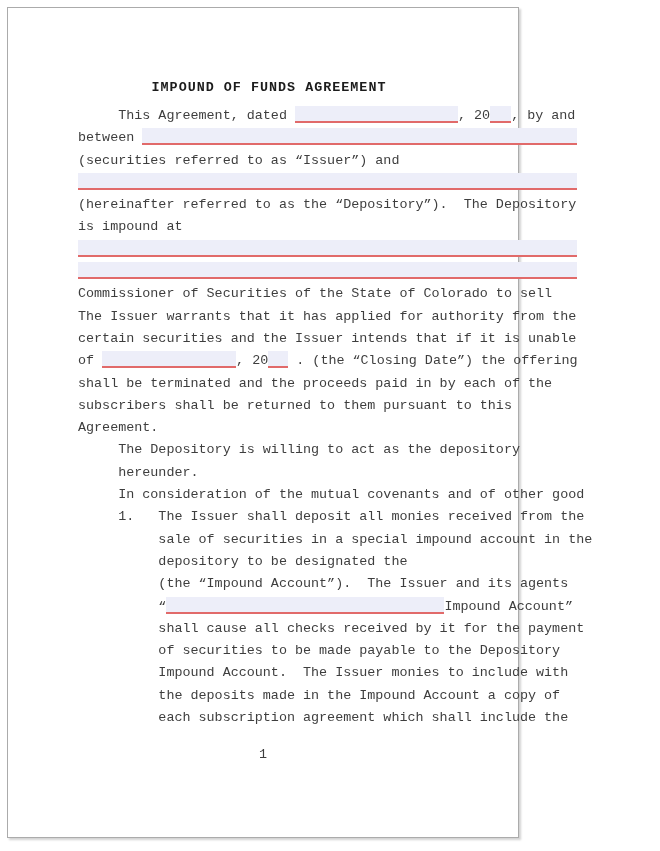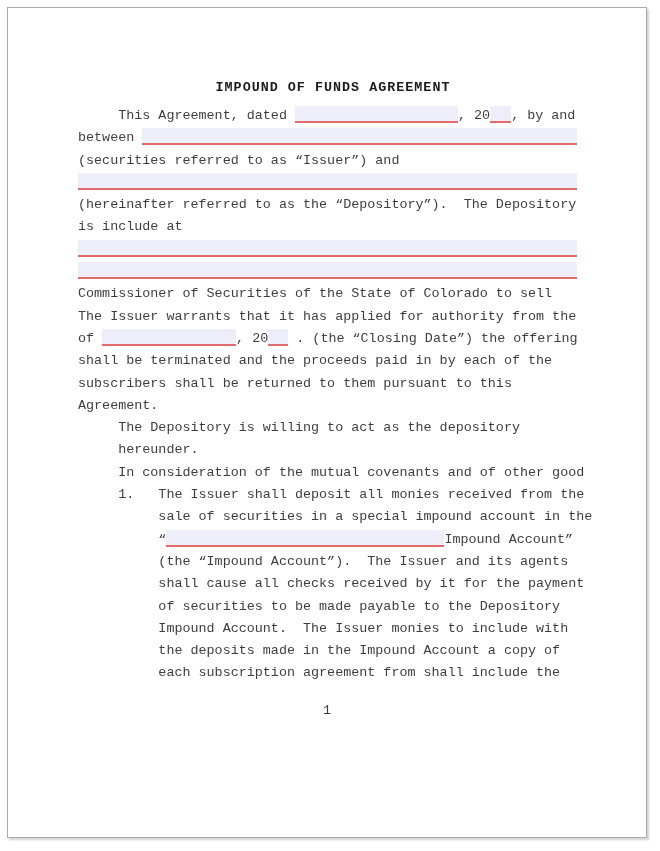--- a/index.html
+++ b/index.html
@@ -4,21 +4,21 @@
 <style>
   html, body {
     margin: 0; padding: 0;
     background: #ffffff;
     width: 660px; height: 851px;
     overflow: hidden;
   }
   .page {
     position: absolute;
     left: 7px; top: 7px;
-    width: 640px; height: 831px;
+    width: 512px; height: 831px;
     box-sizing: border-box;
     background: #ffffff;
     border: 1px solid var(--page-border, #ababab);
     box-shadow: 2px 2px 2px rgba(0,0,0,0.18);
     padding-top: 68px;
   }
   .title {
     margin: 0;
     text-align: center;
     text-indent: 12px;
@@ -64,36 +64,38 @@
 <body>
 
 <div class="page">
   <h1 class="title">IMPOUND OF FUNDS AGREEMENT</h1>
   <div class="lines">
       <div class="line"><span>     This Agreement, dated </span><span class="blank" style="width: 163px;"></span><span>, 20</span><span class="blank" style="width: 21px;"></span><span>, by and</span></div>
       <div class="line"><span>between </span><span class="blank" style="width: 435px;"></span></div>
       <div class="line"><span>(securities referred to as “Issuer”) and</span></div>
       <div class="line"><span class="blank" style="width: 499px;"></span></div>
       <div class="line"><span>(hereinafter referred to as the “Depository”).  The Depository</span></div>
-      <div class="line"><span>is include at</span></div>
+      <div class="line"><span>is impound at</span></div>
       <div class="line"><span class="blank" style="width: 499px;"></span></div>
       <div class="line"><span class="blank" style="width: 499px;"></span></div>
       <div class="line"><span>Commissioner of Securities of the State of Colorado to sell</span></div>
       <div class="line"><span>The Issuer warrants that it has applied for authority from the</span></div>
+      <div class="line"><span>certain securities and the Issuer intends that if it is unable</span></div>
       <div class="line"><span>of </span><span class="blank" style="width: 134px;"></span><span>, 20</span><span class="blank" style="width: 20px;"></span><span> . (the “Closing Date”) the offering</span></div>
       <div class="line"><span>shall be terminated and the proceeds paid in by each of the</span></div>
       <div class="line"><span>subscribers shall be returned to them pursuant to this</span></div>
       <div class="line"><span>Agreement.</span></div>
       <div class="line"><span>     The Depository is willing to act as the depository</span></div>
       <div class="line"><span>     hereunder.</span></div>
       <div class="line"><span>     In consideration of the mutual covenants and of other good</span></div>
       <div class="line"><span>     1.   The Issuer shall deposit all monies received from the</span></div>
       <div class="line"><span>          sale of securities in a special impound account in the</span></div>
+      <div class="line"><span>          depository to be designated the</span></div>
+      <div class="line"><span>          (the “Impound Account”).  The Issuer and its agents</span></div>
       <div class="line"><span>          “</span><span class="blank" style="width: 278px;"></span><span>Impound Account”</span></div>
-      <div class="line"><span>          (the “Impound Account”).  The Issuer and its agents</span></div>
       <div class="line"><span>          shall cause all checks received by it for the payment</span></div>
       <div class="line"><span>          of securities to be made payable to the Depository</span></div>
       <div class="line"><span>          Impound Account.  The Issuer monies to include with</span></div>
       <div class="line"><span>          the deposits made in the Impound Account a copy of</span></div>
-      <div class="line"><span>          each subscription agreement from shall include the</span></div>
+      <div class="line"><span>          each subscription agreement which shall include the</span></div>
     </div>
   <div class="footer">1</div>
 </div>
 
 </body></html>

